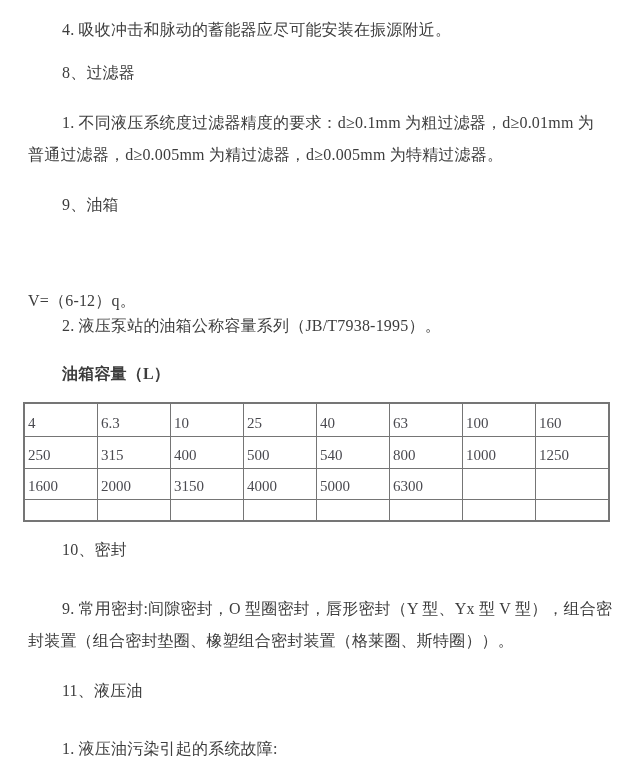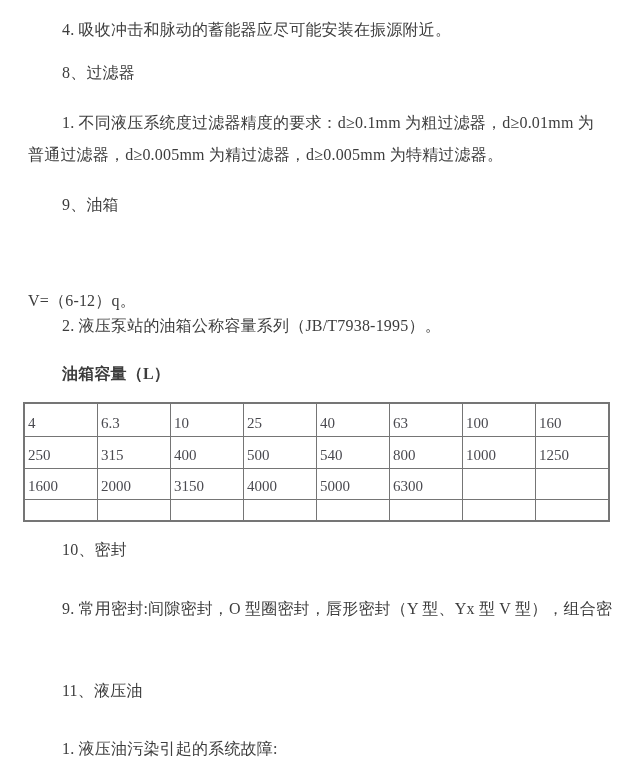--- a/index.html
+++ b/index.html
@@ -123,17 +123,18 @@
         <td></td>
         <td></td>
         <td></td>
         <td></td>
       </tr>
     </tbody>
   </table>
 
   <div class="line indent l10">10、密封</div>
   <div class="line indent l11">9. 常用密封:间隙密封，O 型圈密封，唇形密封（Y 型、Yx 型 V 型），组合密</div>
+  <div class="line flush  l12">封装置（组合密封垫圈、橡塑组合密封装置（格莱圈、斯特圈））。</div>
 
   <div class="line indent l13">11、液压油</div>
   <div class="line indent l14">1. 液压油污染引起的系统故障:</div>
 
 </div>
 
 </body></html>

